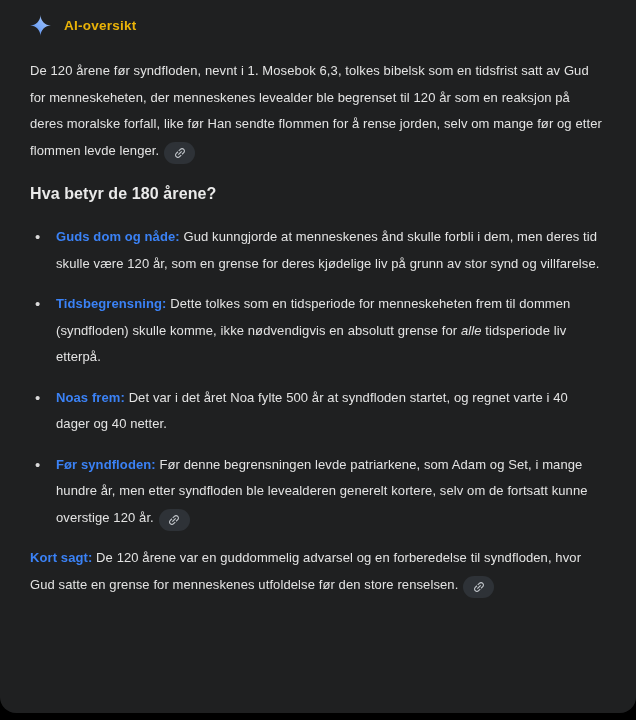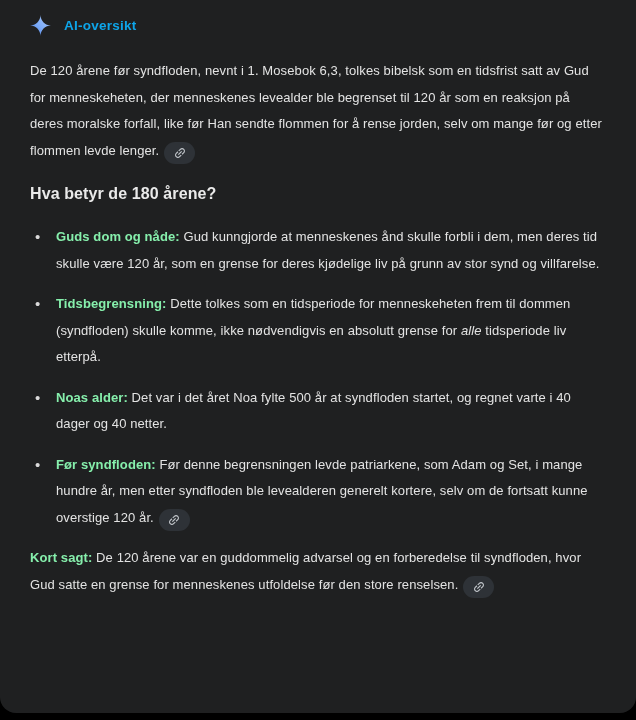--- a/index.html
+++ b/index.html
@@ -17,33 +17,33 @@
     overflow: hidden;
   }
   .header {
     display: flex;
     align-items: center;
     gap: 13px;
     height: 24px;
   }
   .spark { width: 21px; height: 21px; display: inline-flex; }
   .header-title {
-    color: #0ea5e9;
+    color: #eab308;
     font-size: 13.5px;
     font-weight: 700;
     letter-spacing: 0.25px;
   }
   .body-text {
     color: #e3e3e3;
     font-size: 13px;
     line-height: 26.5px;
     letter-spacing: 0.1px;
   }
   .intro { margin-top: 21px; max-width: 576px; }
-  b.lead { color: #86efac; font-weight: 700; }
+  b.lead { color: #3b82f6; font-weight: 700; }
   i.em { font-style: italic; }
   .section-heading {
     margin-top: 21px;
     color: #eaeaea;
     font-size: 16px;
     font-weight: 700;
     letter-spacing: 0.1px;
   }
   .bullet-list { margin-top: 21px; }
   .bullet-item {
@@ -112,21 +112,21 @@
       <p class="body-text bullet-text"><b class="lead">Guds dom og nåde:</b><span> Gud kunngjorde at menneskenes ånd skulle forbli i dem, men deres tid skulle være 120 år, som en grense for deres kjødelige liv på grunn av stor synd og villfarelse.</span><i class="em"></i><span></span></p>
     </div>
 
     <div class="bullet-item">
       <span class="bullet-dot">•</span>
       <p class="body-text bullet-text"><b class="lead">Tidsbegrensning:</b><span> Dette tolkes som en tidsperiode for menneskeheten frem til dommen (syndfloden) skulle komme, ikke nødvendigvis en absolutt grense for </span><i class="em">alle</i><span> tidsperiode liv etterpå.</span></p>
     </div>
 
     <div class="bullet-item">
       <span class="bullet-dot">•</span>
-      <p class="body-text bullet-text"><b class="lead">Noas alder:</b><span> Det var i det året Noa fylte 500 år at syndfloden startet, og regnet varte i 40 dager og 40 netter.</span><i class="em"></i><span></span></p>
+      <p class="body-text bullet-text"><b class="lead">Noas frem:</b><span> Det var i det året Noa fylte 500 år at syndfloden startet, og regnet varte i 40 dager og 40 netter.</span><i class="em"></i><span></span></p>
     </div>
 
     <div class="bullet-item">
       <span class="bullet-dot">•</span>
       <p class="body-text bullet-text"><b class="lead">Før syndfloden:</b><span> Før denne begrensningen levde patriarkene, som Adam og Set, i mange hundre år, men etter syndfloden ble levealderen generelt kortere, selv om de fortsatt kunne overstige 120 år.</span><i class="em"></i><span></span><button class="link-pill">
             <svg viewBox="0 0 24 24">
               <g transform="rotate(-45 12 12)">
                 <path fill="currentColor" d="M3.9 12c0-1.71 1.39-3.1 3.1-3.1h4V7H7c-2.76 0-5 2.24-5 5s2.24 5 5 5h4v-1.9H7c-1.71 0-3.1-1.39-3.1-3.1zM8 13h8v-2H8v2zm9-6h-4v1.9h4c1.71 0 3.1 1.39 3.1 3.1s-1.39 3.1-3.1 3.1h-4V17h4c2.76 0 5-2.24 5-5s-2.24-5-5-5z"></path>
               </g>
             </svg>

